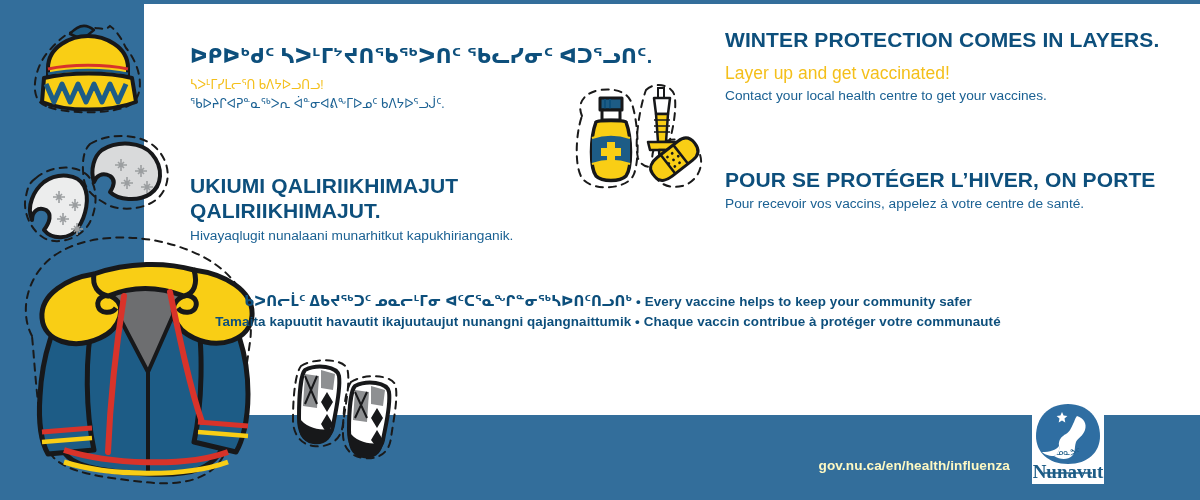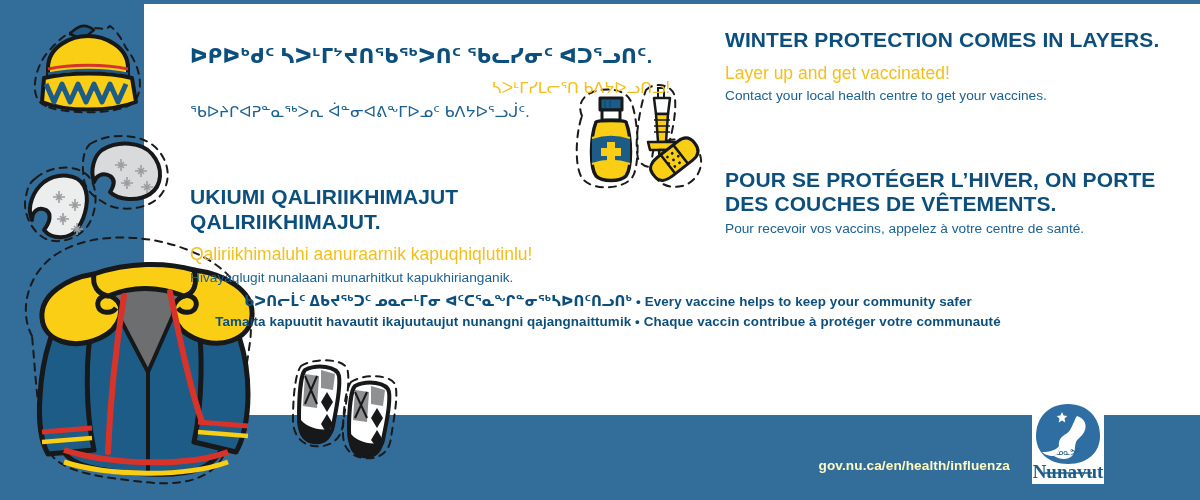--- a/index.html
+++ b/index.html
@@ -33,25 +33,25 @@
     letter-spacing:0.2px;
   }
   .head-rom{
     color:#0d4f7c;font-weight:bold;font-size:21px;line-height:1.18;
     letter-spacing:0.1px;
   }
   .sub-yellow{
     color:#f4bf1a;font-size:17.5px;line-height:1.28;font-weight:500;
     margin-top:9px;
   }
-  .sub-yellow.syl{font-size:16px;text-align:right;}
+  .sub-yellow.syl{font-size:12px;}
   .body-blue{
     color:#1b6193;font-size:13.7px;line-height:1.35;margin-top:3px;
   }
-  .body-blue.syl{font-size:16px;}
+  .body-blue.syl{font-size:12px;}
 
   
   .tagline{
     position:absolute;left:0;right:0;top:292px;text-align:center;
     color:#0d4f7c;font-weight:bold;font-size:13.4px;line-height:1.5;
     letter-spacing:0.1px;
     padding-left:16px;
   }
   .tagline div{white-space:nowrap;}
 
@@ -241,37 +241,35 @@
       <h1 class="head-syl">ᐅᑭᐅᒃᑯᑦ ᓴᐳᒻᒥᔾᔪᑎᖃᖅᐳᑎᑦ ᖃᓚᓯᓂᑦ ᐊᑐᕐᓗᑎᑦ.</h1>
       <p class="sub-yellow syl">ᓴᐳᒻᒥᓯᒪᓕᕐᑎ ᑲᐱᔭᐅᓗᑎᓗ!</p>
       <p class="body-blue syl">ᖃᐅᔨᒋᐊᕈᓐᓇᖅᐳᕆ ᐋᓐᓂᐊᕕᖕᒥᐅᓄᑦ ᑲᐱᔭᐅᕐᓗᒎᑦ.</p>
     </div>
 
     <div class="blk">
       <h2 class="head-rom">
         <span>UKIUMI QALIRIIKHIMAJUT</span><br>
         <span>QALIRIIKHIMAJUT.</span>
       </h2>
-      <p class="sub-yellow">Qaliriikhimaluhi aanuraarnik kapuqhiqlutinlu!</p>
       <p class="body-blue">Hivayaqlugit nunalaani munarhitkut kapukhirianganik.</p>
     </div>
   </div>
 
   <div class="col col-right">
 
     <div class="blk">
       <h1 class="head-rom">WINTER PROTECTION COMES IN LAYERS.</h1>
       <p class="sub-yellow">Layer up and get vaccinated!</p>
       <p class="body-blue">Contact your local health centre to get your vaccines.</p>
     </div>
 
     <div class="blk">
       <h2 class="head-rom">
         <span>POUR SE PROTÉGER L’HIVER, ON PORTE</span><br>
-        <span>DES COUCHES DE VÊTEMENTS.</span>
       </h2>
       <p class="body-blue">Pour recevoir vos vaccins, appelez à votre centre de santé.</p>
     </div>
   </div>
 
   <div class="tagline">
     <div>ᑲᐳᑎᓕᒫᑦ ᐃᑲᔪᖅᑐᑦ ᓄᓇᓕᒻᒥᓂ ᐊᑦᑕᕐᓇᖏᓐᓂᖅᓴᐅᑎᑦᑎᓗᑎᒃ • Every vaccine helps to keep your community safer</div>
     <div>Tamaita kapuutit havautit ikajuutaujut nunangni qajangnaittumik • Chaque vaccin contribue à protéger votre communauté</div>
   </div>
 

